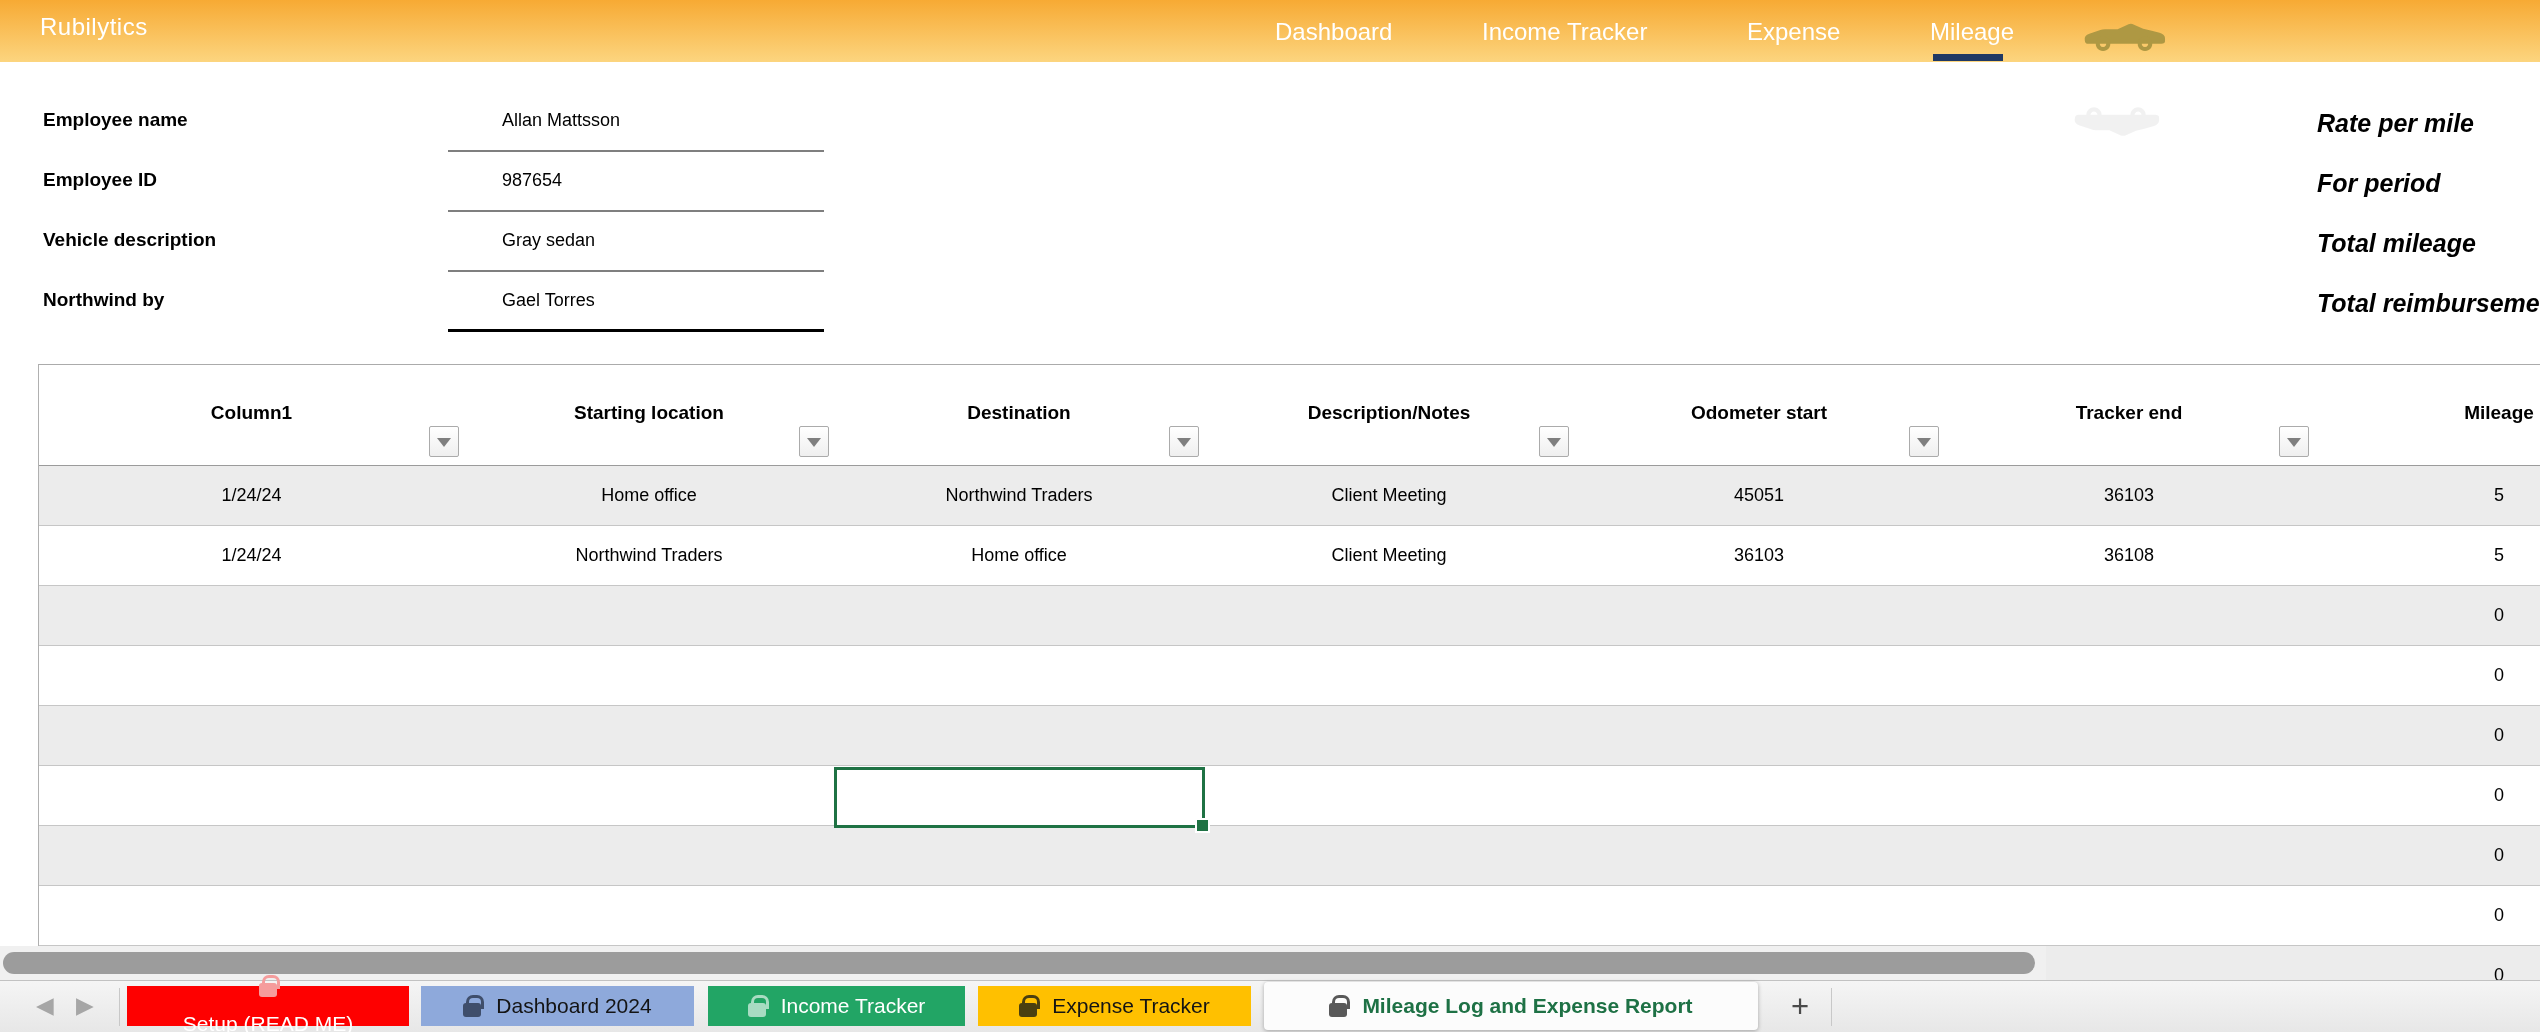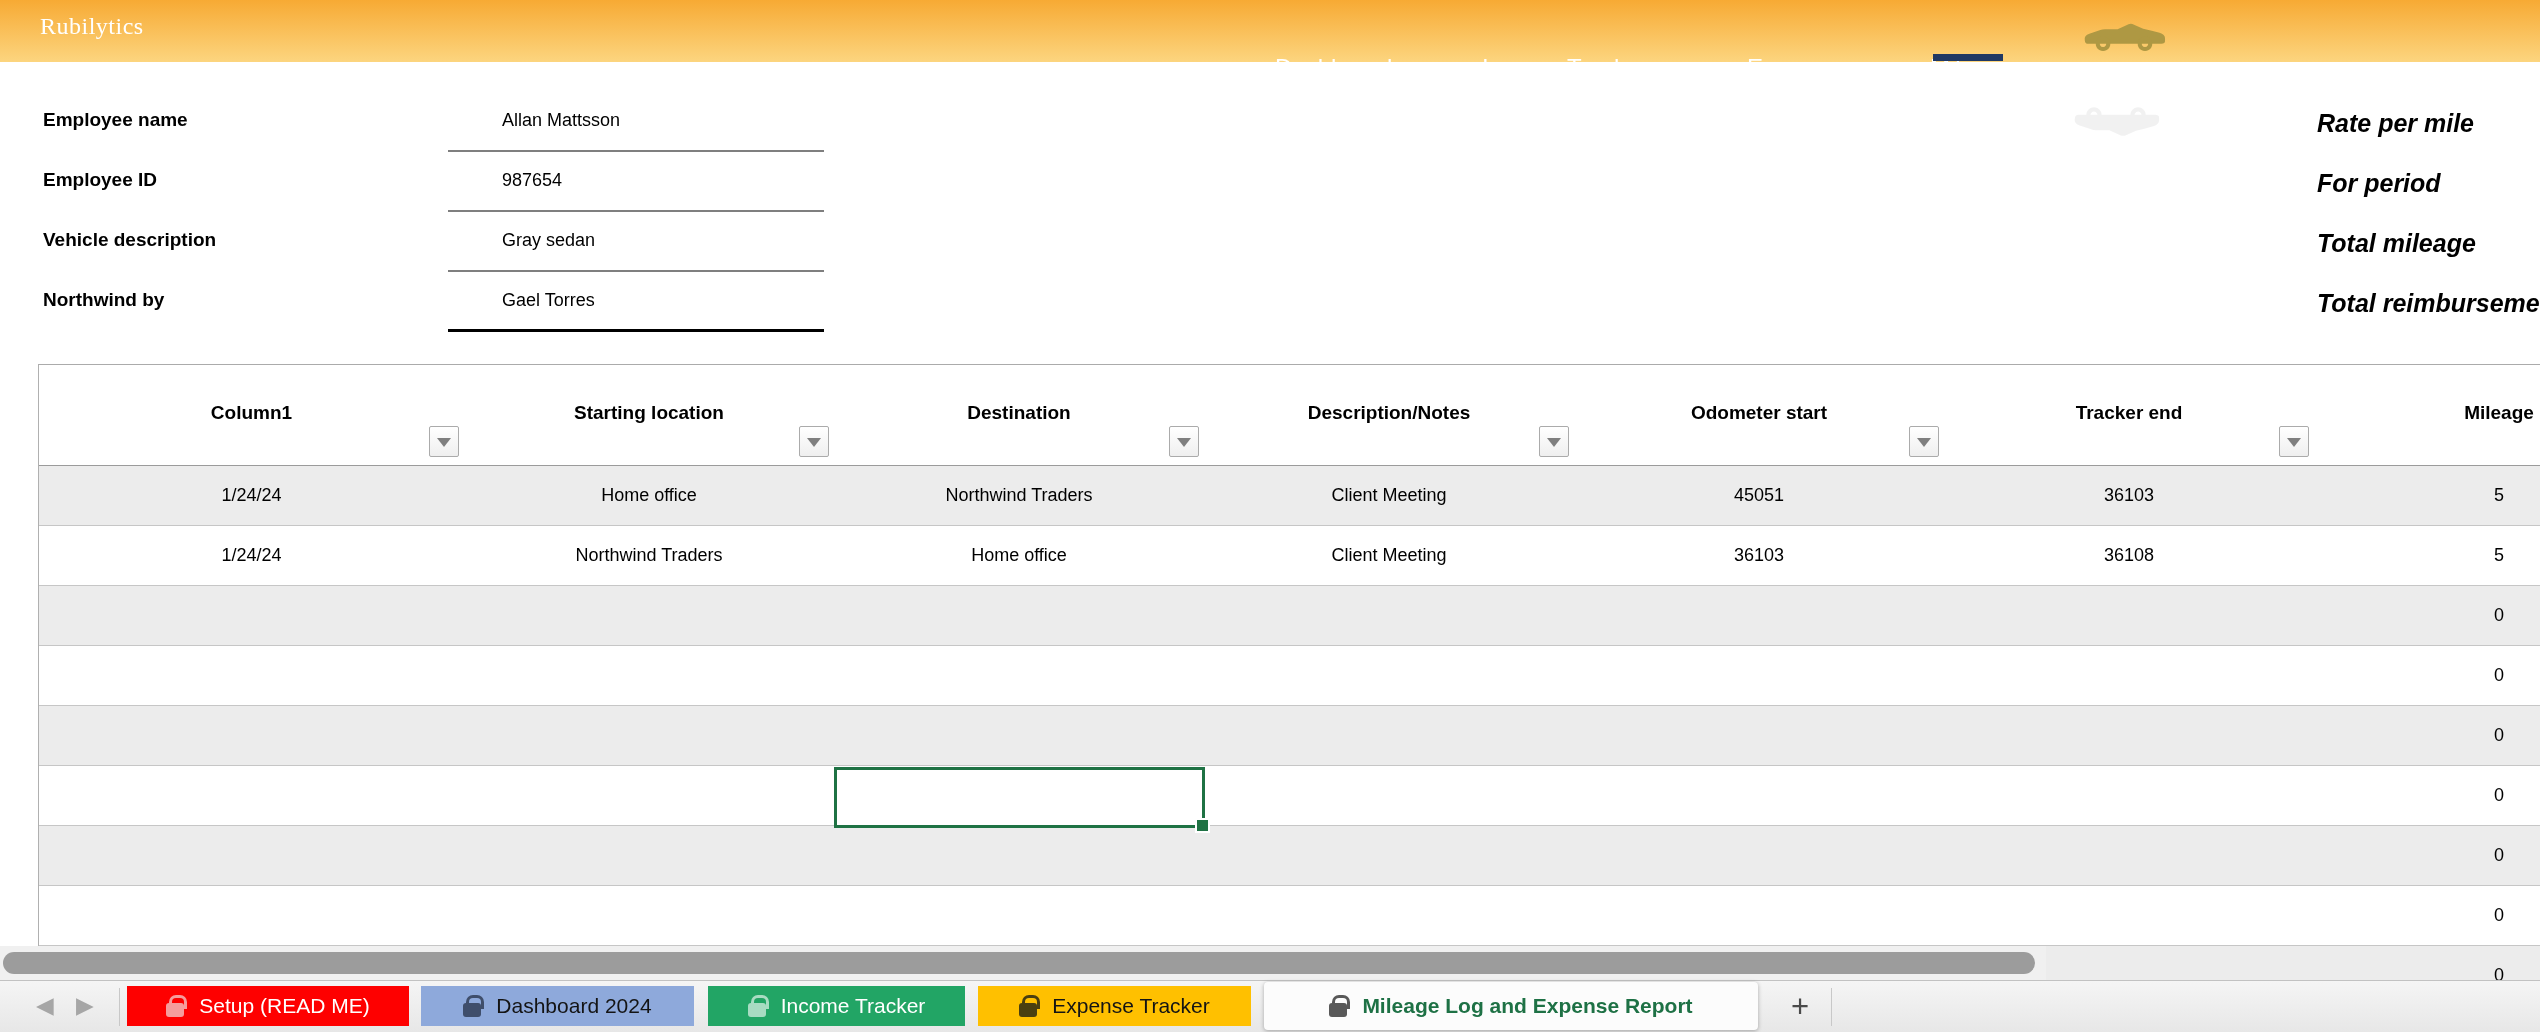--- a/index.html
+++ b/index.html
@@ -4,22 +4,22 @@
 <style>
   * { box-sizing: border-box; margin: 0; padding: 0; }
   html,body { width: 2540px; height: 1032px; }
   body {
     position: relative; overflow: hidden; background: #fff;
     font-family: "Liberation Sans", sans-serif; color: #000;
   }
   
   .hdr { position: absolute; left:0; top:0; width:2540px; height:62px;
          background: linear-gradient(180deg,#F7AA34 0%,#FCD57F 100%); }
-  .brand { position: absolute; left:40px; top:13px; font-size:24px; color:#fff; letter-spacing:.5px;font-family:Liberation Serif, serif; }
-  .nav-item { position: absolute; top:18px; font-size:24px; color:#fff; cursor:default; white-space:nowrap;margin-top:36px; }
+  .brand { position: absolute; left:40px; top:13px; font-size:24px; color:#fff; letter-spacing:.5px; }
+  .nav-item { position: absolute; top:18px; font-size:24px; color:#fff; cursor:default; white-space:nowrap; }
   .nav-underline { position:absolute; left:1933px; top:54px; width:70px; height:7px; background:#1F3864; }
   .hdr-car { position:absolute; left:2080px; top:21px; }
   .ghost-car { position:absolute; left:2070px; top:102px; transform:scaleY(-1); opacity:.05; }
   
   .flabel { position:absolute; left:43px; font-size:19px; font-weight:bold; white-space:nowrap; }
   .fvalue { position:absolute; left:455px; font-size:18px; white-space:nowrap;margin-left:47px; }
   .fline  { position:absolute; left:448px; width:376px; border-top:2px solid #7F7F7F; }
   .fline.dark { border-top:3px solid #000; }
   .slabel { position:absolute; left:2317px; font-size:25px; font-weight:bold; white-space:nowrap;font-style:italic; }
   
@@ -45,21 +45,21 @@
   
   .hscroll-track { position:absolute; left:0; top:946px; width:2046px; height:34px; background:#F0F0F0; z-index:8; }
   .hscroll-thumb { position:absolute; left:3px; top:6px; width:2032px; height:22px; border-radius:11px; background:#9C9C9C; }
   
   .tabbar { position:absolute; left:0; top:980px; width:2540px; height:52px; z-index:9;
             background:linear-gradient(#F5F5F5,#E7E7E7); border-top:1px solid #C2C2C2; }
   .tab-arrow { position:absolute; top:11px; font-size:23px; color:#A6A6A6; cursor:pointer; }
   .tabsep { position:absolute; top:7px; height:38px; width:1px; background:#C8C8C8; }
   .stab { position:absolute; top:5px; height:40px; display:flex; align-items:center; justify-content:center;
           gap:15px; font-size:21px; cursor:pointer; white-space:nowrap; }
-  .stab.setup   { left:127px;  width:282px; background:#FE0000; color:#fff; }
+  .stab.setup   { left:127px;  width:282px; background:#FE0000; color:#fff;flex-direction:column; }
   .stab.dash    { left:421px;  width:273px; background:#8EA9DB; color:#141414; }
   .stab.income  { left:708px;  width:257px; background:#22A565; color:#fff; }
   .stab.expense { left:978px;  width:273px; background:#FFC000; color:#141414; }
   .stab.activetab { left:1264px; top:1px; height:48px; width:494px; background:#FCFCFC; color:#1E7145;
           font-weight:bold; border-radius:4px; box-shadow:0 1px 4px rgba(0,0,0,.3); z-index:2; }
   .tab-plus { position:absolute; left:1778px; top:8px; width:44px; height:36px; display:flex;
               align-items:center; justify-content:center; font-size:31px; color:#4A4A4A; cursor:pointer; }
   
   .lock { position:relative; width:18px; height:14px; border-radius:3px; flex:0 0 auto; margin-top:7px; }
   .lock::before { content:""; position:absolute; left:3px; top:-8px; width:12px; height:11px;

